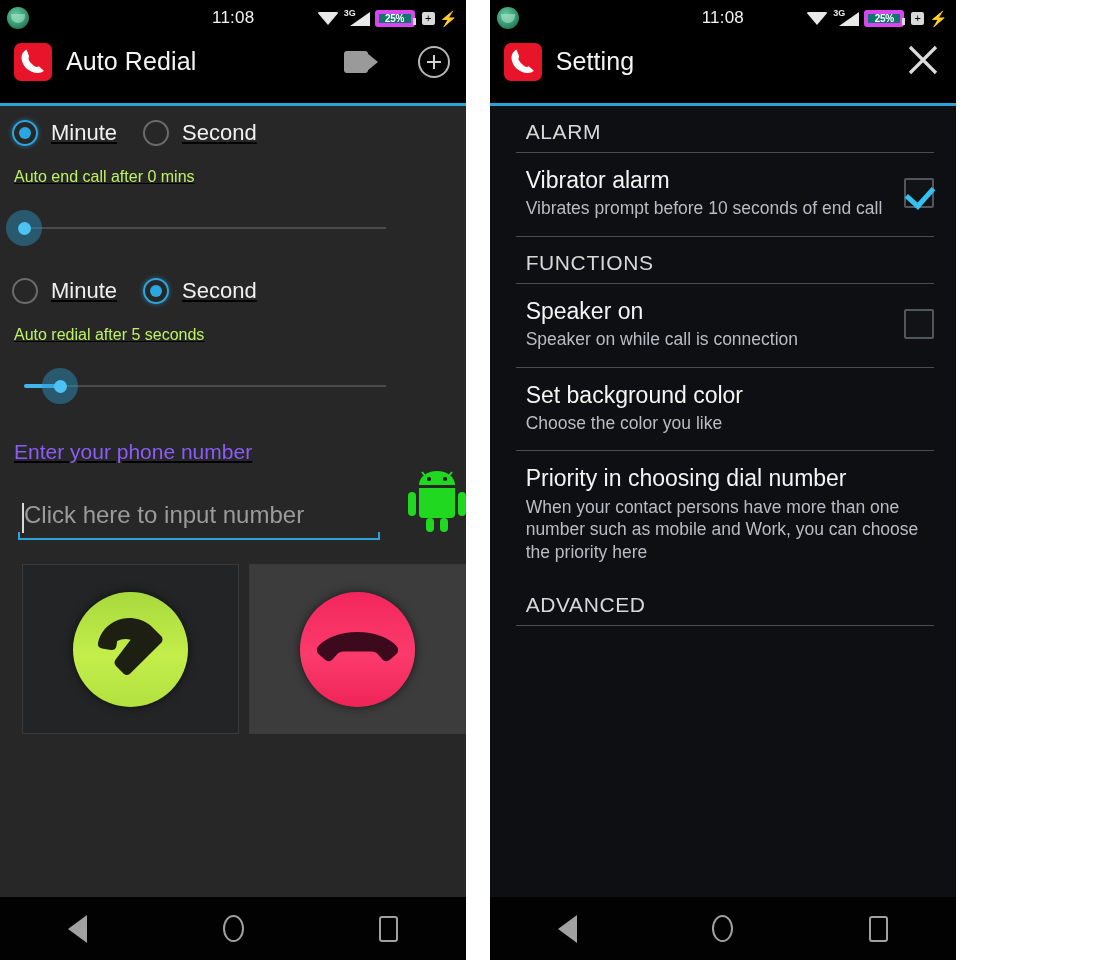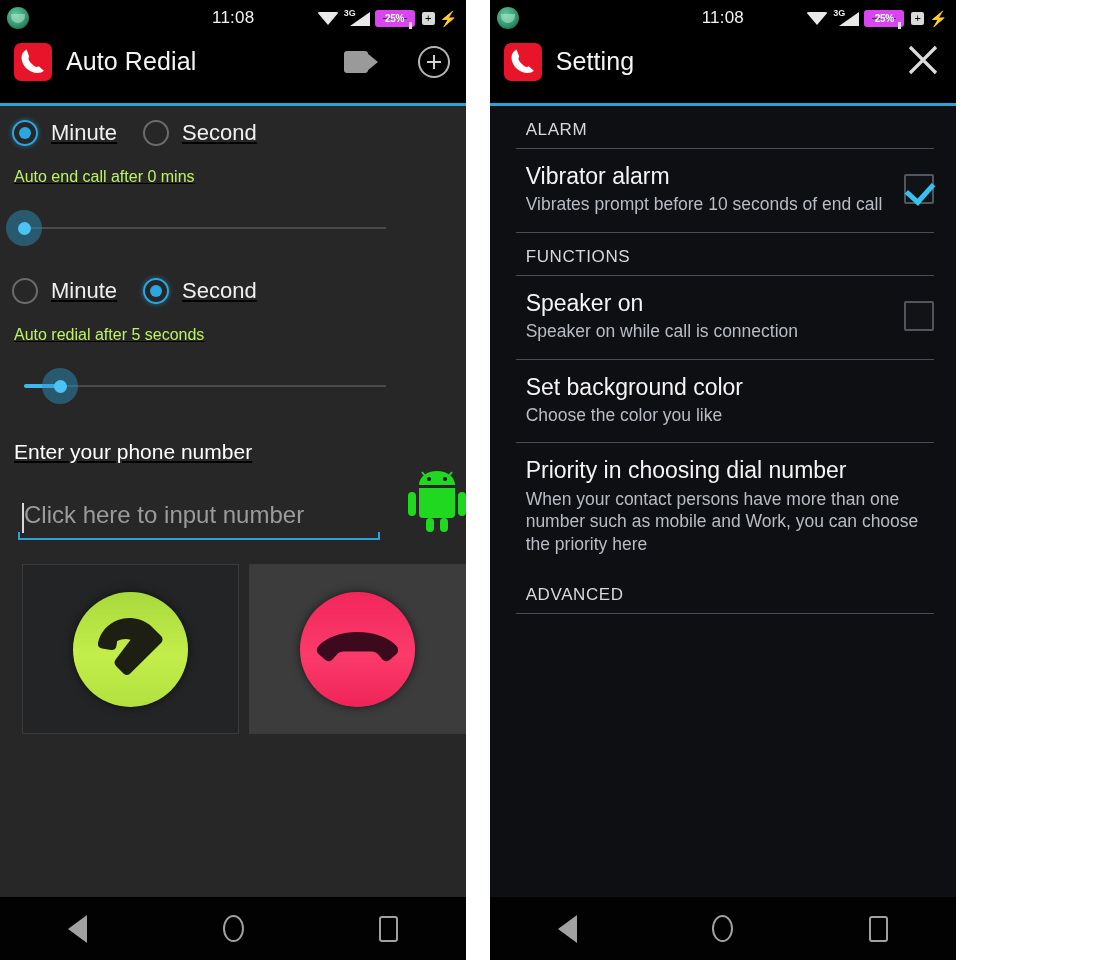--- a/index.html
+++ b/index.html
@@ -45,23 +45,23 @@
     border-left: 11px solid transparent; border-right: 11px solid transparent;
     border-top: 13px solid #e9e9e9; border-radius: 3px;
   }
   .ic-sig { position: relative; width: 26px; height: 16px; }
   .ic-sig .tri {
     position:absolute; right:0; bottom:0; width:0; height:0;
     border-left: 20px solid transparent; border-bottom: 14px solid #e9e9e9;
   }
   .ic-sig .g { position:absolute; left:0; top:-2px; font-size:9px; font-weight:bold; color:#e9e9e9; }
   .ic-batt {
-    width: 40px; height: 17px; border: 8px solid #d946ef; border-radius: 3px;
+    width: 40px; height: 17px; border: 4px solid #d946ef; border-radius: 3px;
     position: relative; display:flex; align-items:center; justify-content:center;
-    background:#14532d;
+    background:#0f766e;
   }
   .ic-batt span { font-size: 10px; color:#fff; font-weight:bold; letter-spacing:-.3px; }
   .ic-batt::after{
     content:""; position:absolute; right:-5px; top:4px; width:3px; height:7px; background:#dcdcdc;
   }
   .ic-plus-batt{
     width:13px; height:13px; background:#d9d9d9; color:#000; font-size:11px; line-height:12px;
     text-align:center; border-radius:2px; margin-left:2px;
   }
   .ic-bolt { font-size: 15px; color: #fff; line-height: 1; }
@@ -116,21 +116,21 @@
   .slider .fill { position:absolute; top: 26px; height: 4px; background:#40b6ef; border-radius:2px; }
   .slider .thumb {
     position:absolute; top: 10px; width: 36px; height: 36px; border-radius:50%;
     background: rgba(45,150,200,.45);
     display:flex; align-items:center; justify-content:center;
   }
   .slider .thumb::after{
     content:""; width: 13px; height: 13px; border-radius:50%; background:#4cc3f2;
   }
 
-  .field-label { color:#ffffff; font-size:21px; padding: 26px 0 0 14px; }
+  .field-label { color:#8b5cf6; font-size:21px; padding: 26px 0 0 14px; }
   .field-row { display:flex; align-items:flex-end; padding: 6px 0 0 18px; }
   .field-wrap { width: 398px; position: relative; }
   .field-input {
     width: 100%; background: transparent; border: none; outline: none;
     color: #9b9b9b; font-size: 24px; font-family: "Liberation Sans", sans-serif;
     padding: 2px 0 9px 6px;
   }
   .field-input::placeholder { color:#9b9b9b; opacity:1; }
   .field-underline { height: 2px; background:#2aa3d8; }
   .field-underline::before, .field-underline::after{
@@ -149,21 +149,21 @@
   .call-btn.green { background: #222426; }
   .call-btn.red   { background: #3c3c3c; }
   .circle-btn { width: 115px; height: 115px; border-radius: 50%; position: relative; }
   .circle-btn.green { background: linear-gradient(180deg,#a8d93d 0%, #c3ee4a 55%, #b2e13f 100%);
                       box-shadow: 0 0 10px rgba(0,0,0,.6); }
   .circle-btn.red   { background: linear-gradient(180deg,#f3265c 0%, #fb3b6b 55%, #ef2458 100%);
                       box-shadow: 0 0 10px rgba(0,0,0,.6); }
 
   
   .right-body { background: #0e0f12; height: 794px; position: relative; overflow:hidden; }
-  .group-header { color:#d8d8d8; font-size: 17px; letter-spacing:.6px; padding: 14px 0 8px 36px; }
+  .group-header { color:#d8d8d8; font-size: 21px; letter-spacing:.6px; padding: 14px 0 8px 36px; }
   .divider { height: 1px; background: #494d55; margin: 0 22px 0 26px; }
   .setting-row {
     display:flex; align-items:center; padding: 14px 22px 16px 36px; gap: 14px;
   }
   .setting-texts { flex: 1 1 auto; }
   .setting-title { color:#f4f4f4; font-size: 23px; line-height: 1.15; }
   .setting-sub { color:#b8bcc4; font-size: 17.5px; line-height: 1.28; margin-top: 4px; }
   .checkbox {
     width: 30px; height: 30px; border: 2px solid #51555d; background: rgba(255,255,255,.02);
     flex: none; position: relative; border-radius: 2px;

